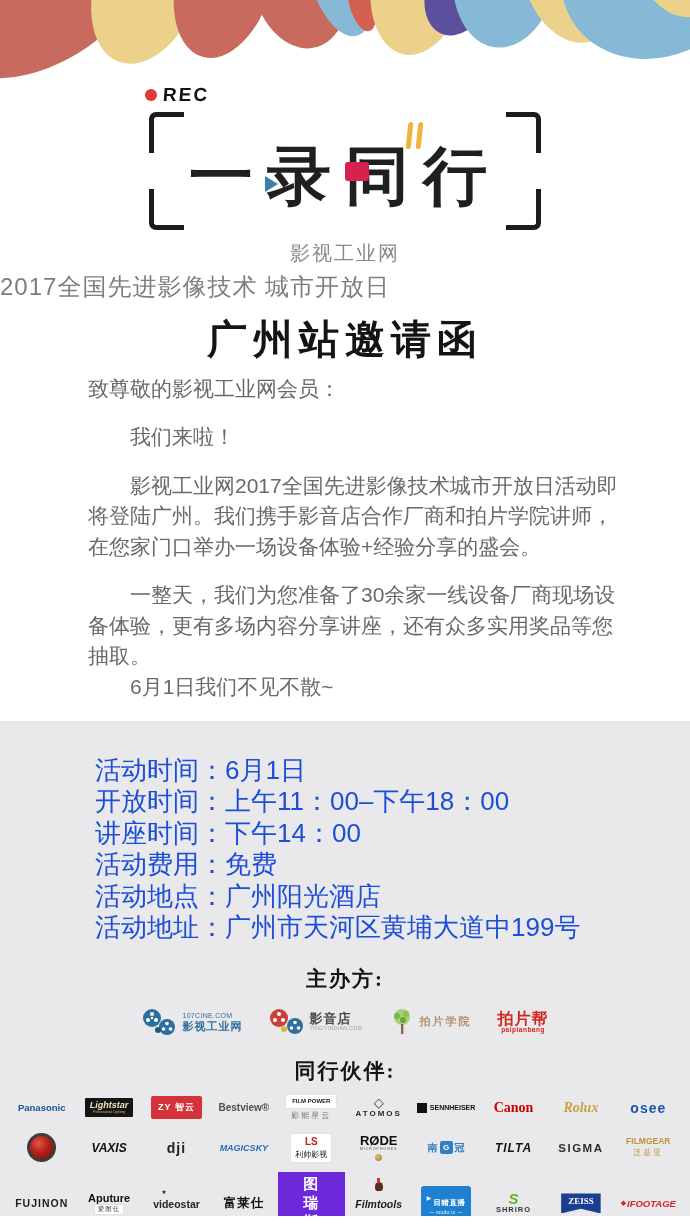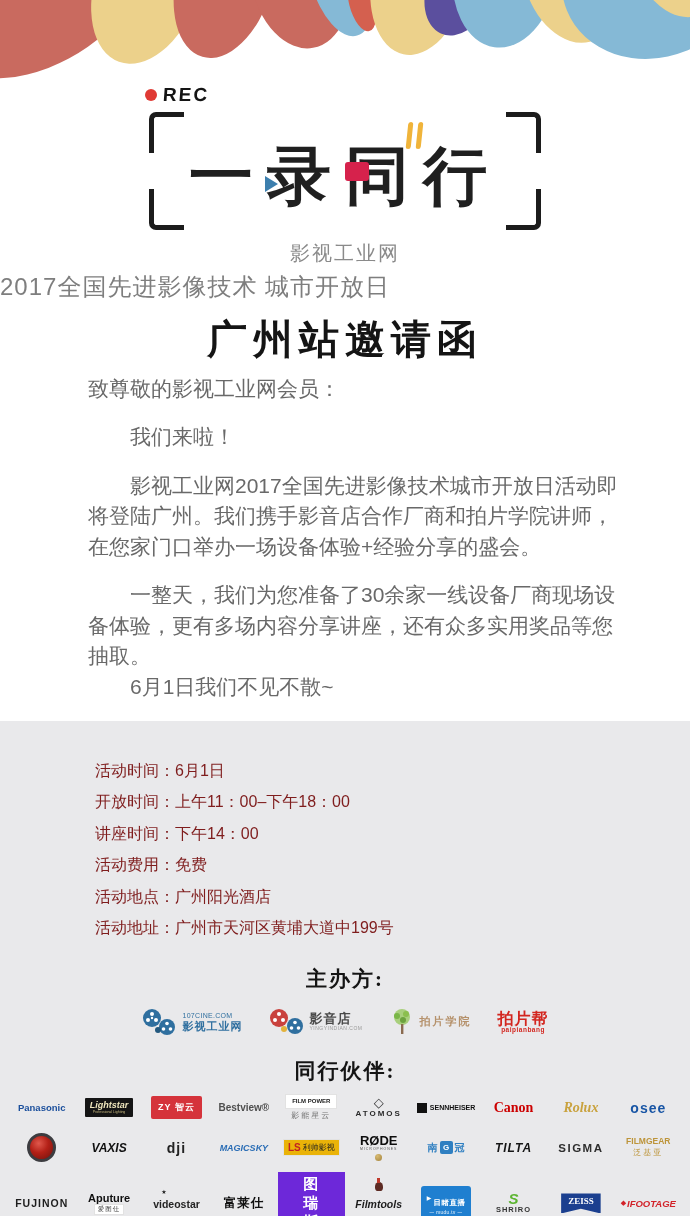--- a/index.html
+++ b/index.html
@@ -30,21 +30,21 @@
   .event-line{margin-top:6px;font-size:24px;line-height:30px;color:#7e7e7e;letter-spacing:1px;}
   .main-title{margin:14px 0 0;text-align:center;font-family:"Liberation Serif",serif;
               font-size:40px;line-height:48px;font-weight:900;color:#141414;letter-spacing:6px;}
   
   .letter{margin:10px 64px 0 88px;font-size:21px;line-height:1.45;color:#696969;}
   .letter p{margin:0 0 18px;}
   .letter p.indent{text-indent:2em;}
   .letter p.tight{margin-bottom:0;}
   
   .gray{margin-top:19px;height:495px;background:#e9e9eb;box-sizing:border-box;overflow:hidden;}
-  .info{list-style:none;margin:0;padding:34px 0 0 95px;font-size:16px;color:#7f1d1d;}
+  .info{list-style:none;margin:0;padding:34px 0 0 95px;font-size:26px;color:#1d4ed8;}
   .info li{line-height:31.5px;}
   .sec-heading{margin:0;text-align:center;font-family:"Liberation Serif",serif;
                font-weight:900;font-size:21px;line-height:26px;color:#141414;letter-spacing:2px;}
   .h-org{margin-top:22px;} .h-partner{margin-top:14px;}
   
   .orow{display:flex;justify-content:center;align-items:center;gap:26px;margin-top:8px;height:44px;}
   .ocell{display:flex;align-items:center;gap:5px;}
   .ocol{display:flex;flex-direction:column;line-height:1.1;}
   .o-url{font-size:7px;color:#2f6f9f;letter-spacing:.3px;}
   .o-cn-blue{font-size:11px;color:#2f6f9f;letter-spacing:1px;font-weight:bold;}
@@ -72,21 +72,21 @@
   .i-sennheiser{width:10px;height:10px;background:#111;}
   .t-sennheiser{font-size:7px;font-weight:800;color:#111;}
   .t-canon{font-family:"Liberation Serif",serif;font-size:14px;font-weight:900;color:#c00;}
   .t-rolux{font-family:"Liberation Serif",serif;font-style:italic;font-size:14px;font-weight:bold;color:#c9a23e;}
   .t-osee{font-size:14px;font-weight:900;color:#1855a5;letter-spacing:1px;}
   .i-red{width:23px;height:23px;border-radius:50%;border:3px solid #3c3c40;
          background:radial-gradient(circle at 38% 32%,#e0584c 0%,#b32017 45%,#6e120c 100%);}
   .t-vaxis{font-size:12px;font-weight:900;font-style:italic;color:#101010;}
   .t-dji{font-size:14px;font-weight:900;color:#222;letter-spacing:1px;}
   .t-magicsky{font-size:9px;font-weight:800;font-style:italic;color:#2a6db5;}
-  .box-lishuai{background:#eab308;box-shadow:0 0 0 1px #e2e2e2;padding:2px 4px;display:flex;align-items:center;gap:2px;}
+  .box-lishuai{background:#ffffff;box-shadow:0 0 0 1px #e2e2e2;padding:2px 4px;display:flex;align-items:center;gap:2px;flex-direction:column;}
   .box-lishuai .ls{color:#c22222;font-weight:900;font-size:10px;}
   .box-lishuai .cn{color:#222;font-size:8px;}
   .t-rode{font-size:13px;font-weight:900;color:#0d0d0d;line-height:12px;}
   .sub-rode{font-size:3.5px;color:#555;letter-spacing:1px;}
   .dot-rode{width:7px;height:7px;border-radius:50%;margin-top:3px;
             background:radial-gradient(circle at 35% 30%,#d8bb72,#a3823c);}
   .row-nanguang{display:flex;align-items:center;gap:2px;color:#2f7fc1;}
   .row-nanguang .ch{font-size:10px;font-weight:bold;}
   .i-nanguang{width:13px;height:13px;background:#2f7fc1;color:#fff;font-size:8px;font-weight:900;
               display:flex;align-items:center;justify-content:center;border-radius:2px;}

